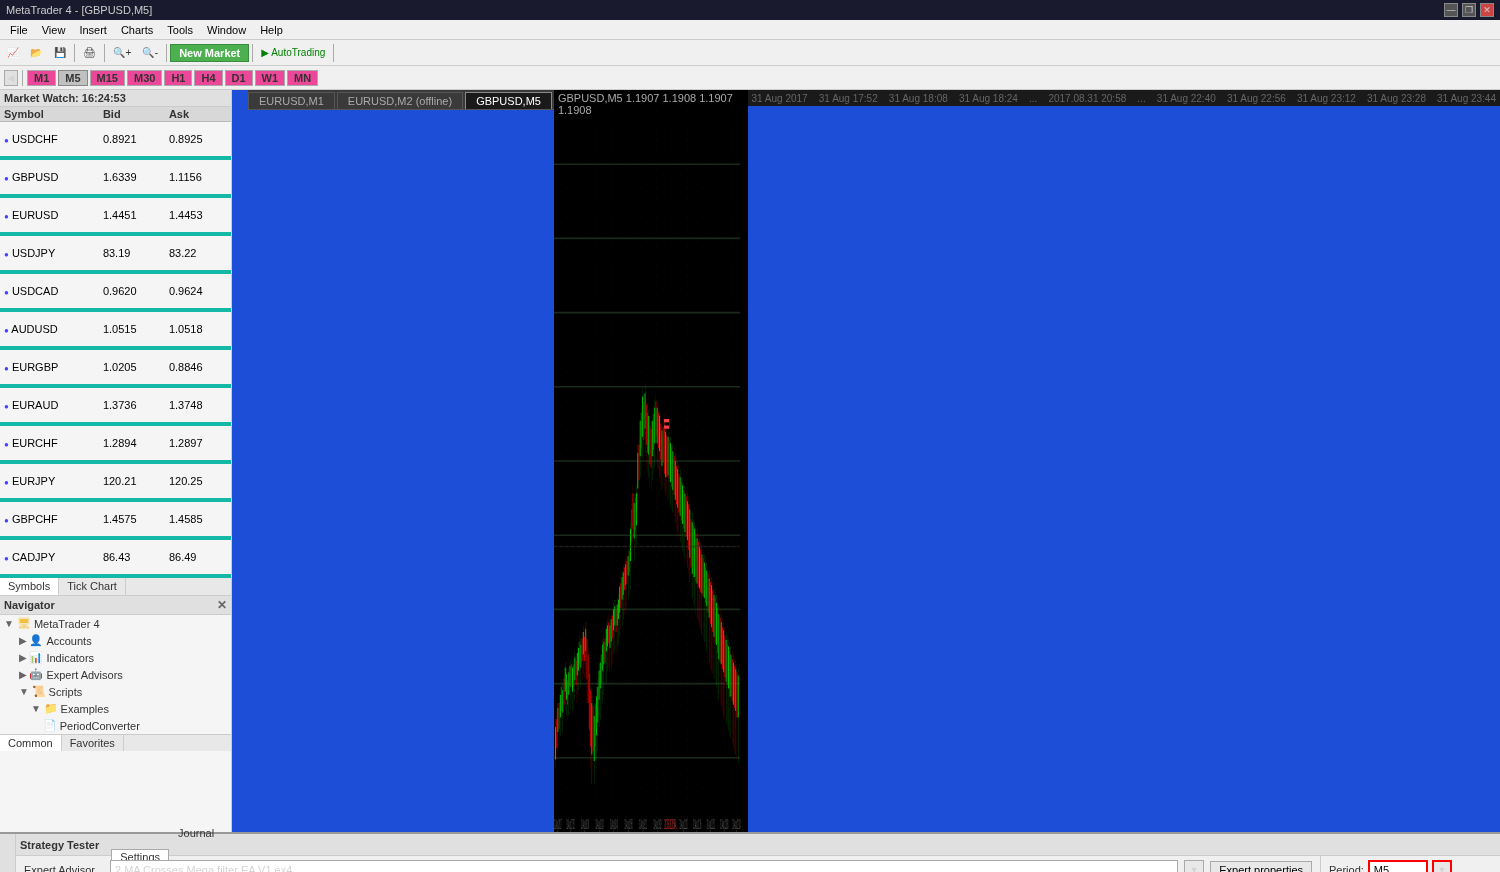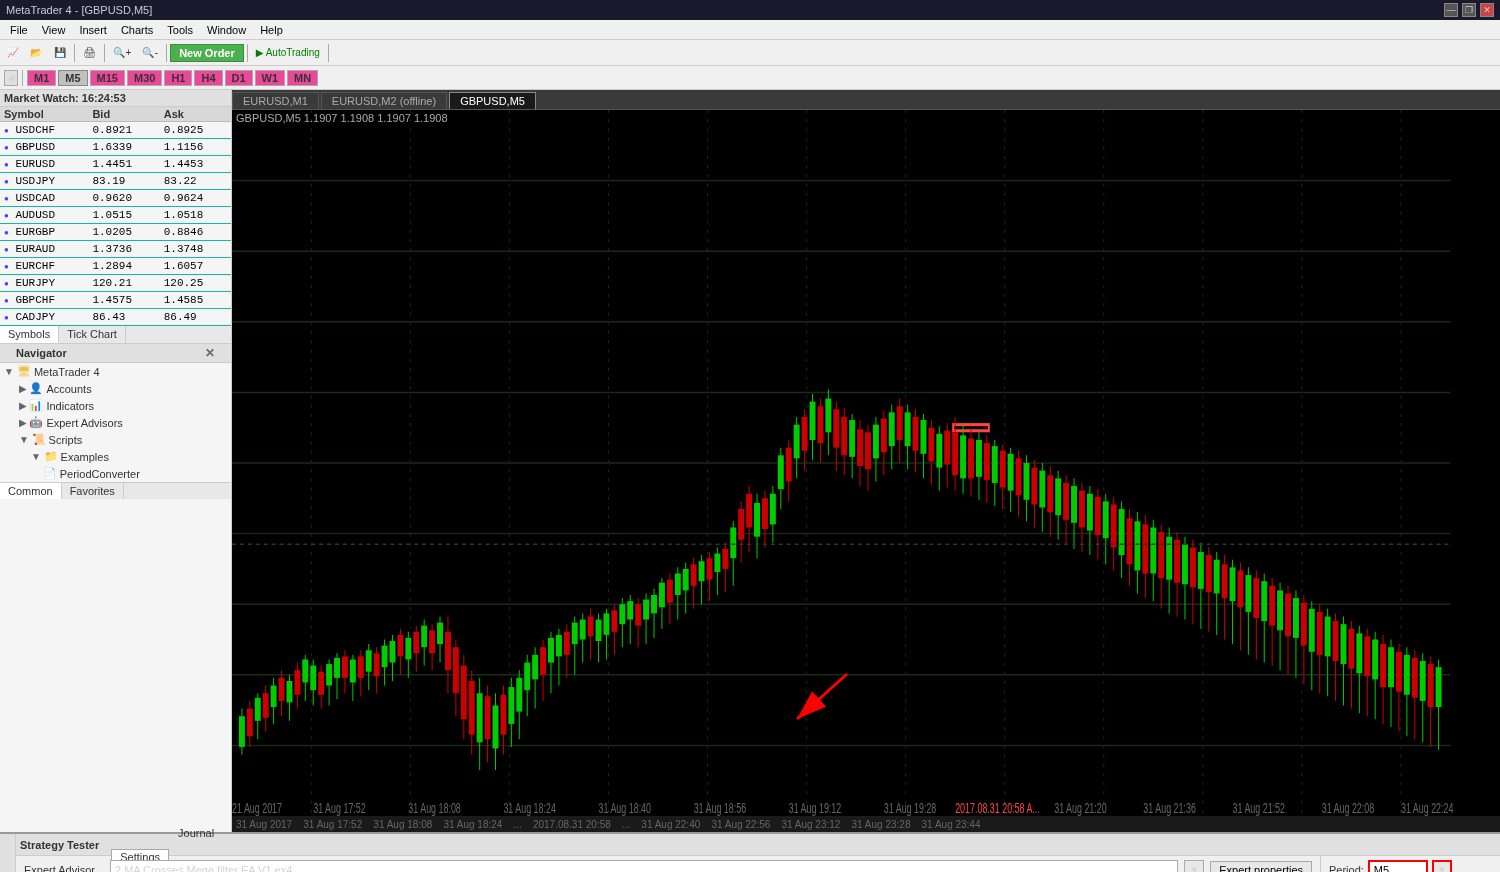--- a/index.html
+++ b/index.html
@@ -30,45 +30,45 @@
 
     
     #left-panel { width: 232px; background: #f5f5f5; border-right: 1px solid #ccc; display: flex; flex-direction: column; }
 
     
     #market-watch { flex: 0 0 auto; }
     #mw-header { background: #e0e0e0; padding: 2px 4px; font-size: 11px; font-weight: bold; color: #333; border-bottom: 1px solid #ccc; }
     #mw-table { width: 100%; border-collapse: collapse; font-size: 11px; }
     #mw-table th { background: #d8d8d8; color: #333; padding: 1px 4px; text-align: left; border-bottom: 1px solid #bbb; }
     #mw-table tr { cursor: pointer; }
-    #mw-table td { padding: 2px 4px; color: #000; border-bottom: 1px solid #14b8a6; font-family: Liberation Mono, monospace; }
+    #mw-table td { padding: 11px 4px; color: #000; border-bottom: 4px solid #14b8a6; }
 
     #mw-tabs { display: flex; border-bottom: 1px solid #ccc; background: #e8e8e8; }
     #mw-tabs span { padding: 2px 8px; font-size: 11px; cursor: pointer; color: #333; border-right: 1px solid #ccc; }
     #mw-tabs span.active { background: #fff; border-bottom: 1px solid #fff; }
 
     
     #navigator { flex: 1; overflow: auto; }
-    #nav-header { background: #e0e0e0; padding: 2px 16px; font-size: 11px; font-weight: bold; color: #333; border-bottom: 1px solid #ccc; display: flex; justify-content: space-between; align-items: center; gap: 34px; }
+    #nav-header { background: #e0e0e0; padding: 2px 4px; font-size: 11px; font-weight: bold; color: #333; border-bottom: 1px solid #ccc; display: flex; justify-content: space-between; align-items: center; gap: 34px; }
     #nav-header .close { cursor: pointer; color: #666; font-size: 12px; }
     .nav-tree { font-size: 11px; }
     .nav-item { padding: 2px 4px; display: flex; align-items: center; gap: 3px; cursor: pointer; color: #333; }
     .nav-item .indent { width: 12px; }
     .nav-item .indent2 { width: 24px; }
     .nav-item .indent3 { width: 36px; }
     .tree-icon { color: #666; font-size: 10px; }
     .folder-icon { color: #f0c040; font-size: 11px; }
     .person-icon { color: #4488ff; font-size: 11px; }
 
     #nav-bottom-tabs { display: flex; border-top: 1px solid #ccc; background: #e8e8e8; }
     #nav-bottom-tabs span { padding: 2px 8px; font-size: 11px; cursor: pointer; color: #333; border-right: 1px solid #ccc; }
     #nav-bottom-tabs span.active { background: #fff; }
 
     
-    #chart-area { flex: 1; background: #1d4ed8; display: flex; flex-direction: column; position: relative; }
+    #chart-area { flex: 1; background: #1d4ed8; display: flex; flex-direction: row; position: relative; padding-left: 16px; }
     #chart-tabs { background: #3a3a3a; height: 20px; display: flex; align-items: flex-end; border-bottom: 1px solid #555; }
     .chart-tab { padding: 2px 10px; font-size: 11px; cursor: pointer; color: #aaa; background: #3a3a3a; border: 1px solid #555; border-bottom: none; margin-right: 2px; }
     .chart-tab.active { background: #1a1a1a; color: #fff; border-color: #888; }
 
     
     #chart-canvas { flex: 1; position: relative; background: #000; overflow: hidden; }
     #chart-svg { position: absolute; top: 0; left: 0; width: 100%; height: 100%; }
 
     
     #annotation-box { position: absolute; background: white; border: 2px solid #000; border-radius: 4px; padding: 10px 16px; text-align: center; font-size: 16px; color: #000; direction: rtl; }
@@ -105,21 +105,21 @@
 <div id="toolbar1">
   <button class="tb-btn">📈</button>
   <button class="tb-btn">📂</button>
   <button class="tb-btn">💾</button>
   <div class="tb-sep"></div>
   <button class="tb-btn">🖨</button>
   <div class="tb-sep"></div>
   <button class="tb-btn">🔍+</button>
   <button class="tb-btn">🔍-</button>
   <div class="tb-sep"></div>
-  <button class="tb-btn tb-btn-green">New Order</button>
+  <button class="tb-btn tb-btn-green">New Market</button>
   <div class="tb-sep"></div>
   <button class="tb-btn" style="color:green;">▶ AutoTrading</button>
   <div class="tb-sep"></div>
 </div>
 
 <div id="toolbar2">
   <div style="width:14px;height:16px;border:1px solid #aaa;background:#e0e0e0;cursor:pointer;display:flex;align-items:center;justify-content:center;font-size:9px;">◀</div>
   <div style="width:1px;height:16px;background:#aaa;margin:0 2px;"></div>
   <button class="tb2-btn">M1</button>
   <button class="tb2-btn active">M5</button>
@@ -183,21 +183,21 @@
     <td>0.8846</td>
   </tr>
             <tr>
     <td><span style="color:#4444ff;font-size:8px;">●</span> EURAUD</td>
     <td>1.3736</td>
     <td>1.3748</td>
   </tr>
             <tr>
     <td><span style="color:#4444ff;font-size:8px;">●</span> EURCHF</td>
     <td>1.2894</td>
-    <td>1.6057</td>
+    <td>1.2897</td>
   </tr>
             <tr>
     <td><span style="color:#4444ff;font-size:8px;">●</span> EURJPY</td>
     <td>120.21</td>
     <td>120.25</td>
   </tr>
             <tr>
     <td><span style="color:#4444ff;font-size:8px;">●</span> GBPCHF</td>
     <td>1.4575</td>
     <td>1.4585</td>

